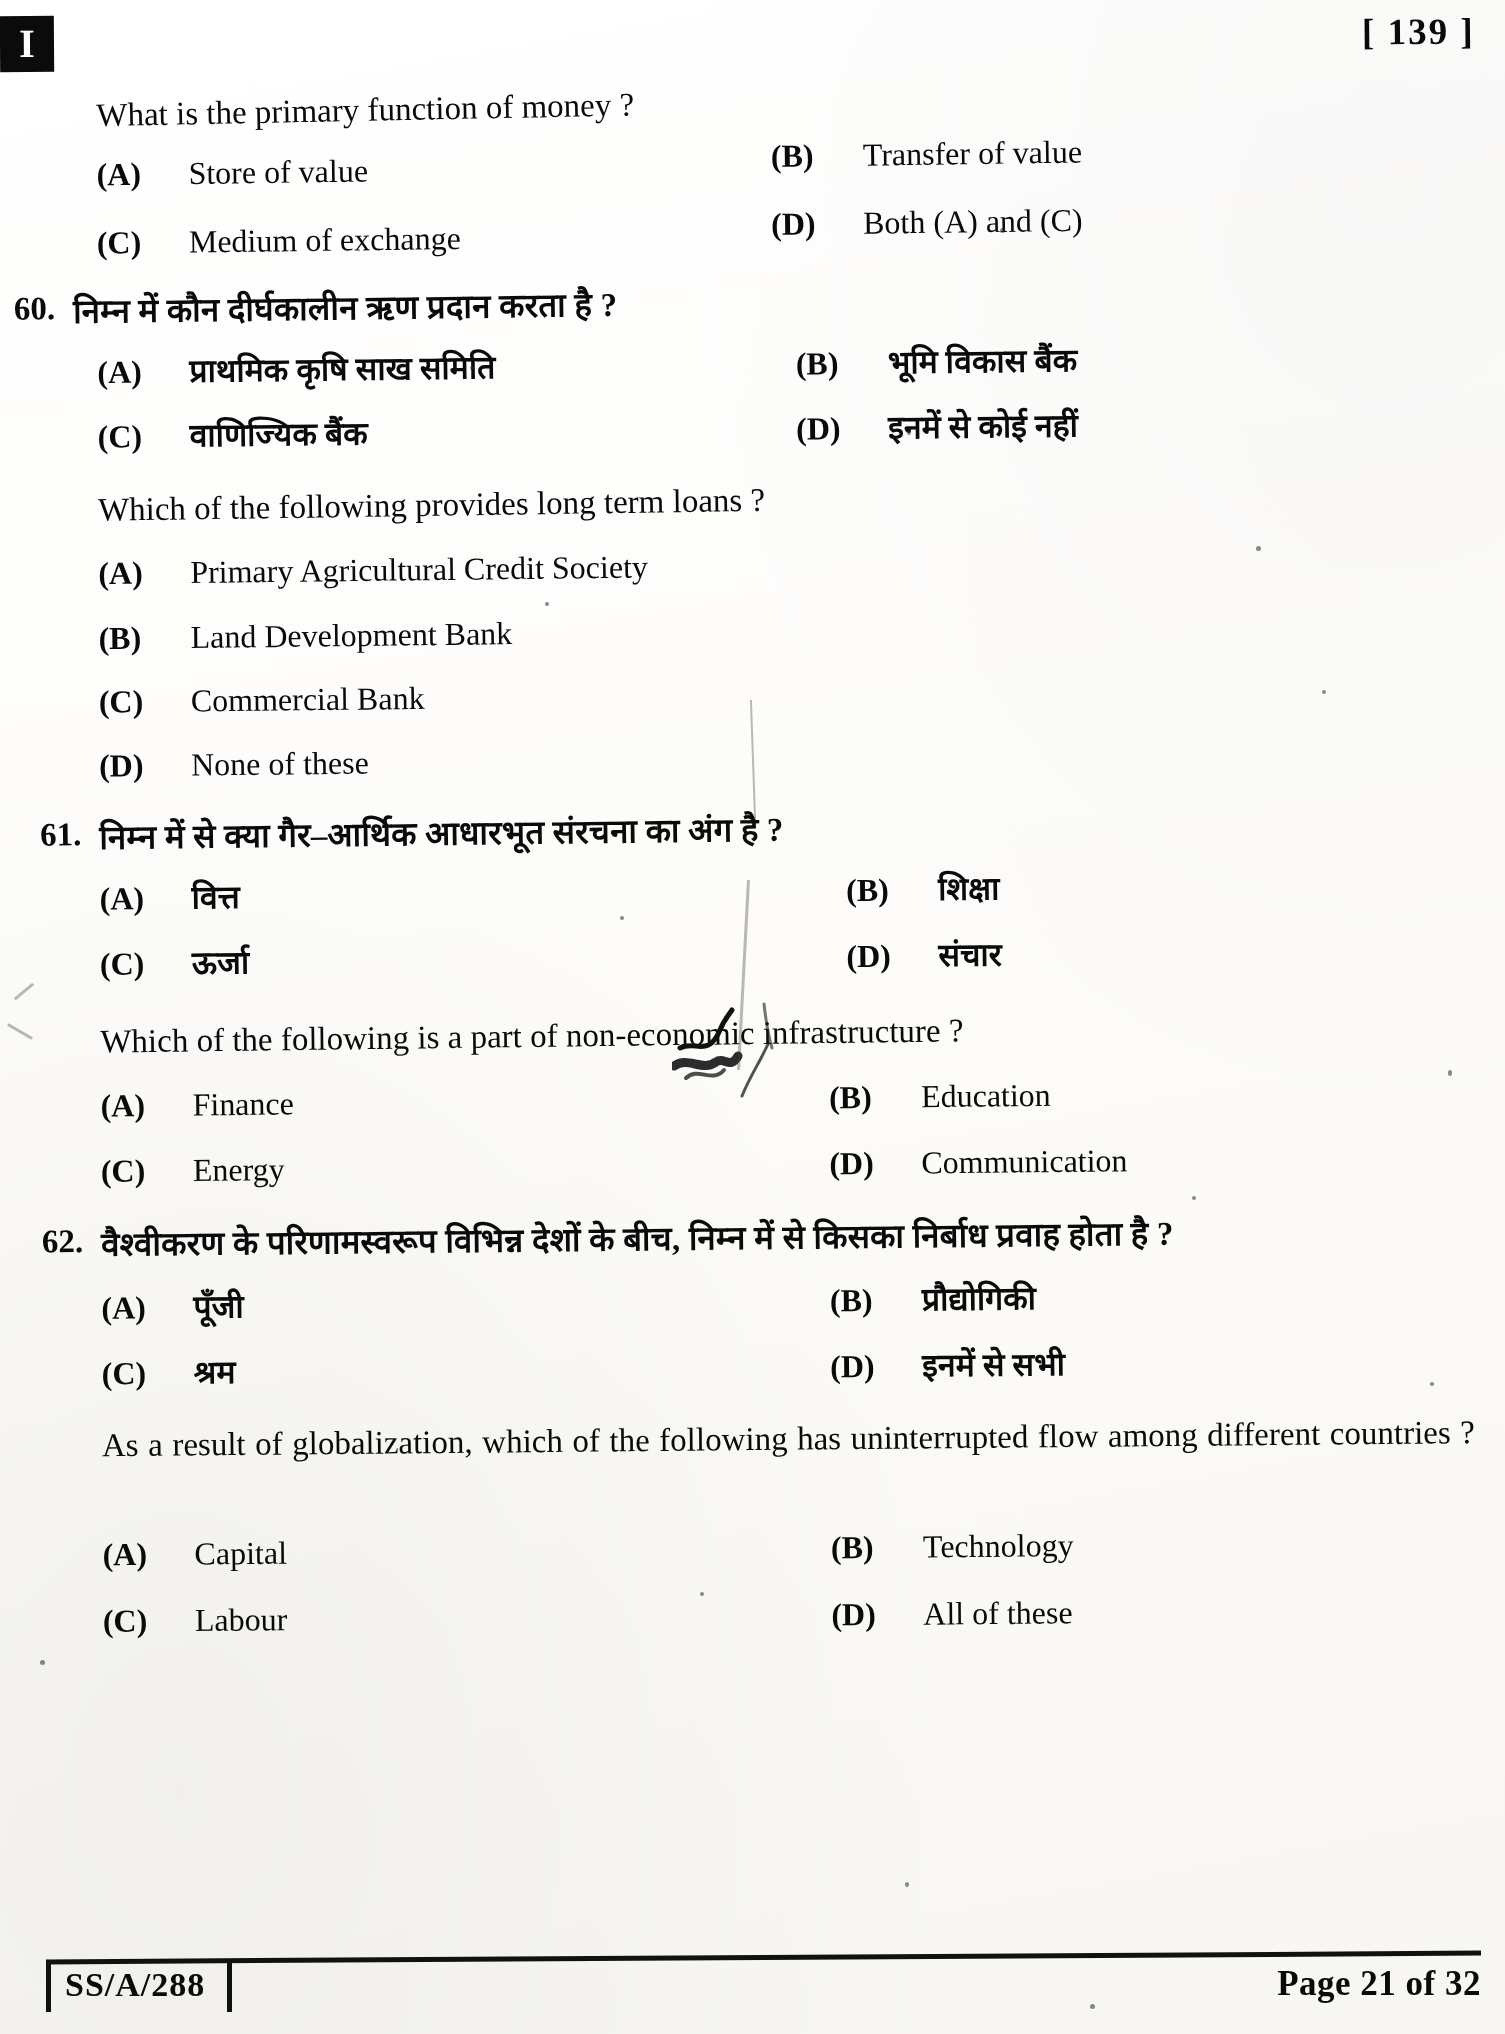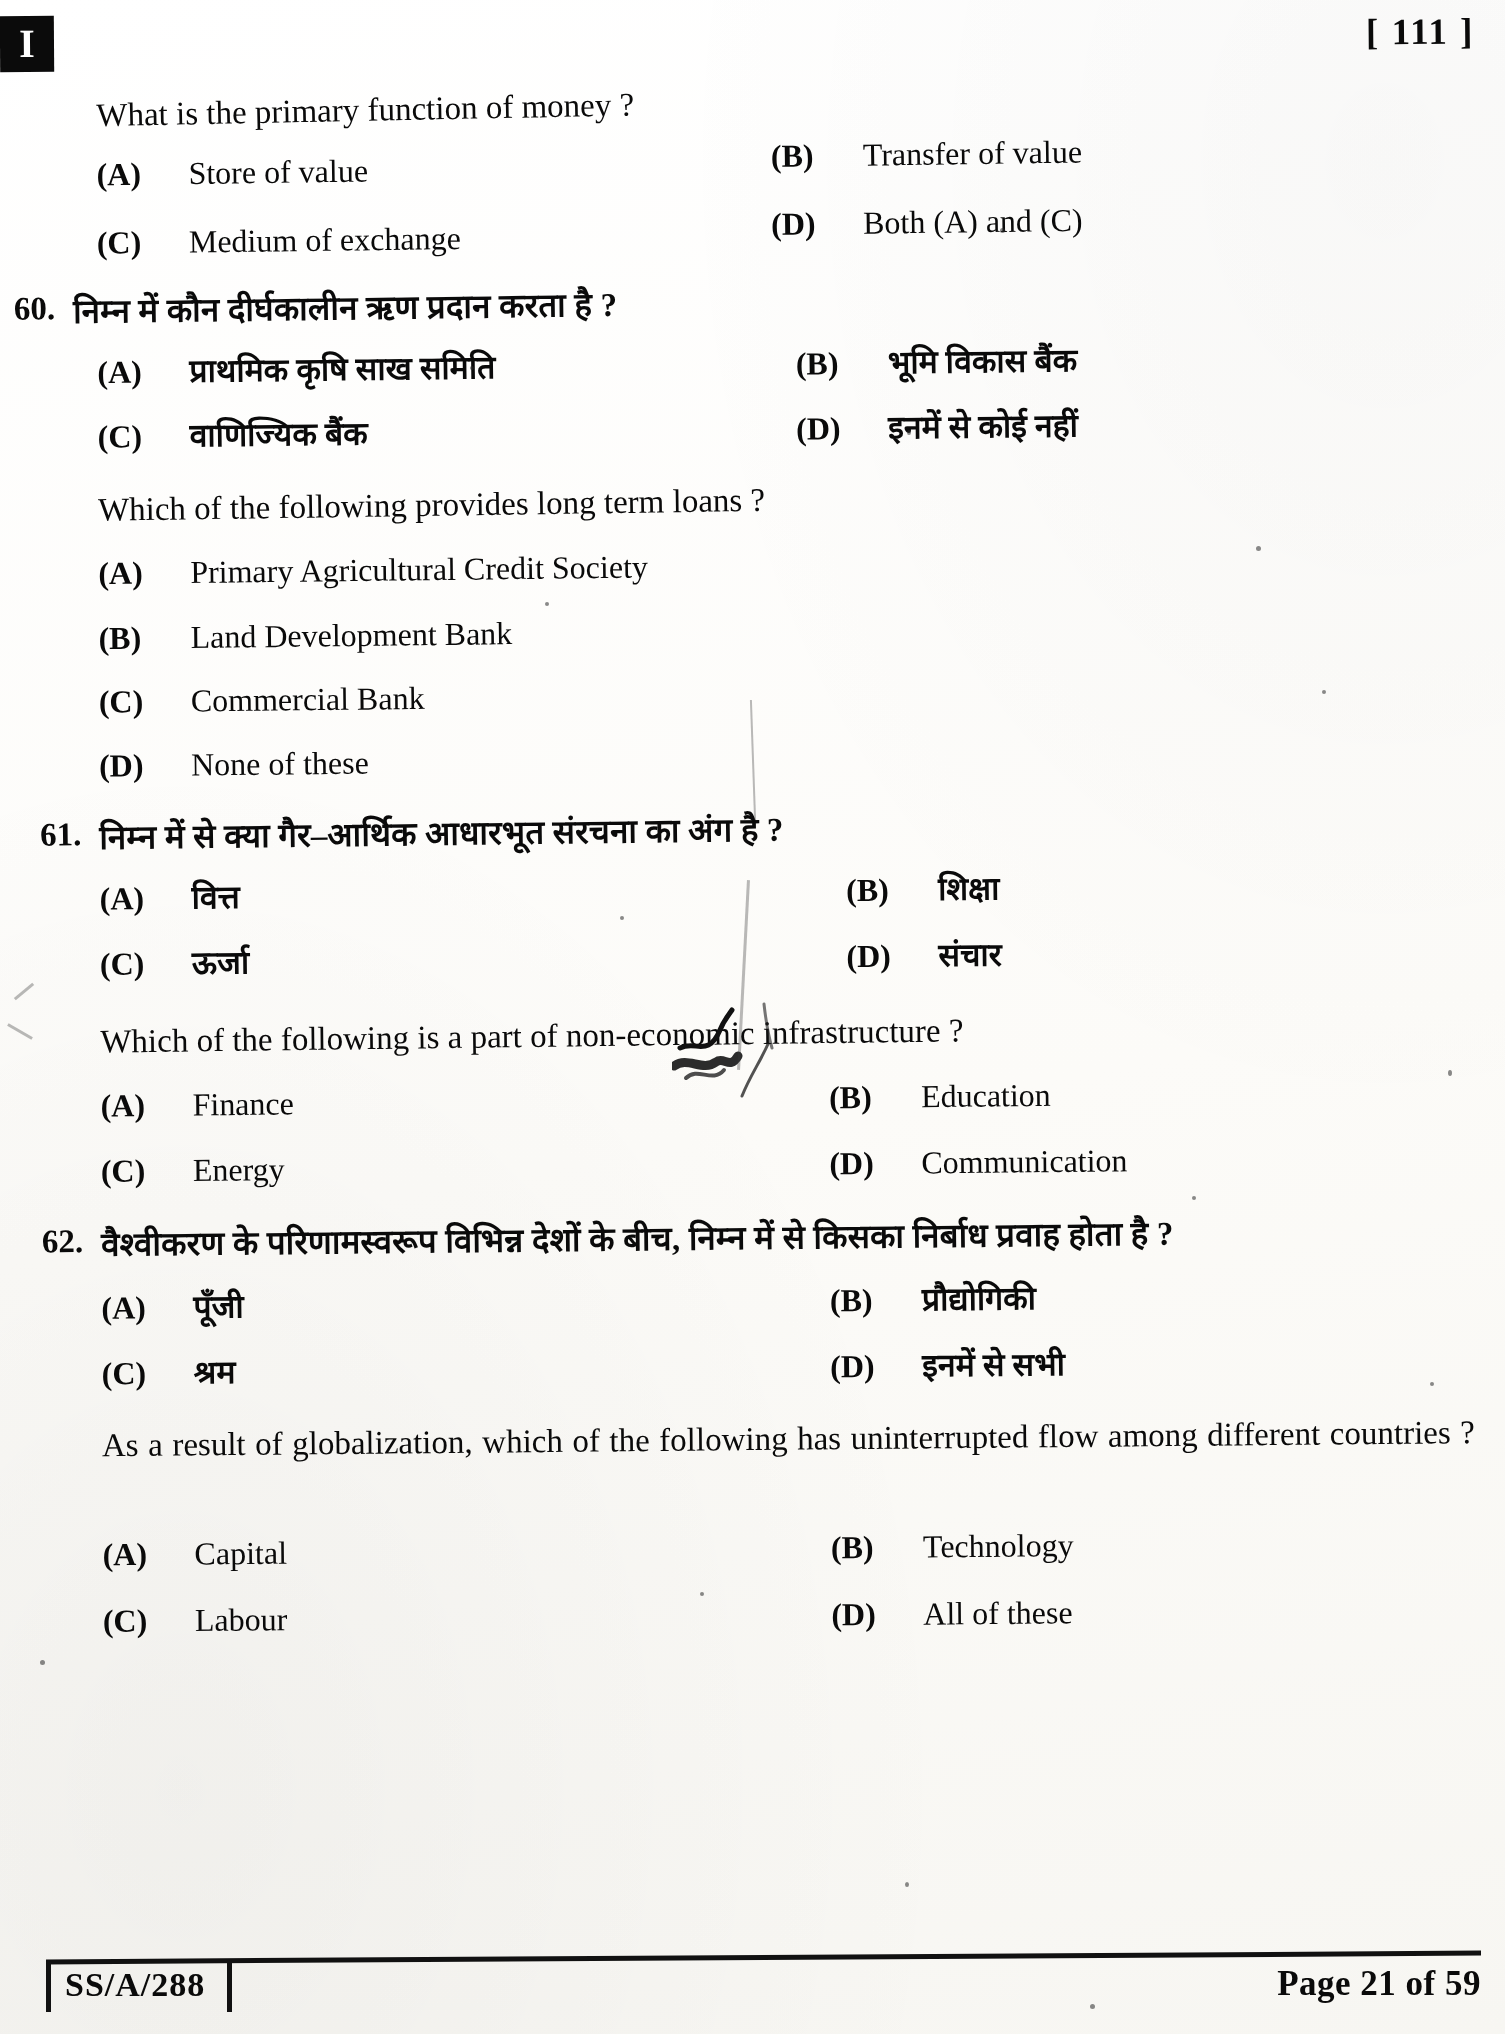--- a/index.html
+++ b/index.html
@@ -191,21 +191,21 @@
 </head>
 <body>
 
 <div class="page">
   <div class="scan-tint"></div>
 
   <div class="reg-mark">
     <span>I</span>
   </div>
 
-  <div class="header-code">[ 111 ]</div>
+  <div class="header-code">[ 139 ]</div>
 
   <div class="content skew">
 
     <div class="qblock" style="margin-top:20px;">
       <div class="row" style="transform:rotate(-0.9deg);">
         <div class="qnum"></div>
         <div class="qtext">What is the primary function of money ?</div>
       </div>
       <div class="opts" style="margin-top:22px;">
         <div class="opt-row" style="transform:rotate(-0.55deg);">
@@ -435,15 +435,15 @@
   <div class="speck" style="left:1090px;  top:2004px; width:5px;  height:5px;"></div>
 
   <div class="streak" style="left:742px; top:880px; width:3px; height:190px; transform:rotate(3deg);"></div>
   <div class="streak" style="left:752px; top:700px; width:2px; height:120px; transform:rotate(-2deg);"></div>
   <div class="streak" style="left:12px;  top:990px; width:24px; height:3px; transform:rotate(-40deg);"></div>
   <div class="streak" style="left:6px;   top:1030px; width:28px; height:3px; transform:rotate(30deg);"></div>
 
   <div class="footer-rule"></div>
   <div class="footer">
     <div class="paper-code">SS/A/288</div>
-    <div class="page-no">Page 21 of 59</div>
+    <div class="page-no">Page 21 of 32</div>
   </div>
 </div>
 
 </body></html>

